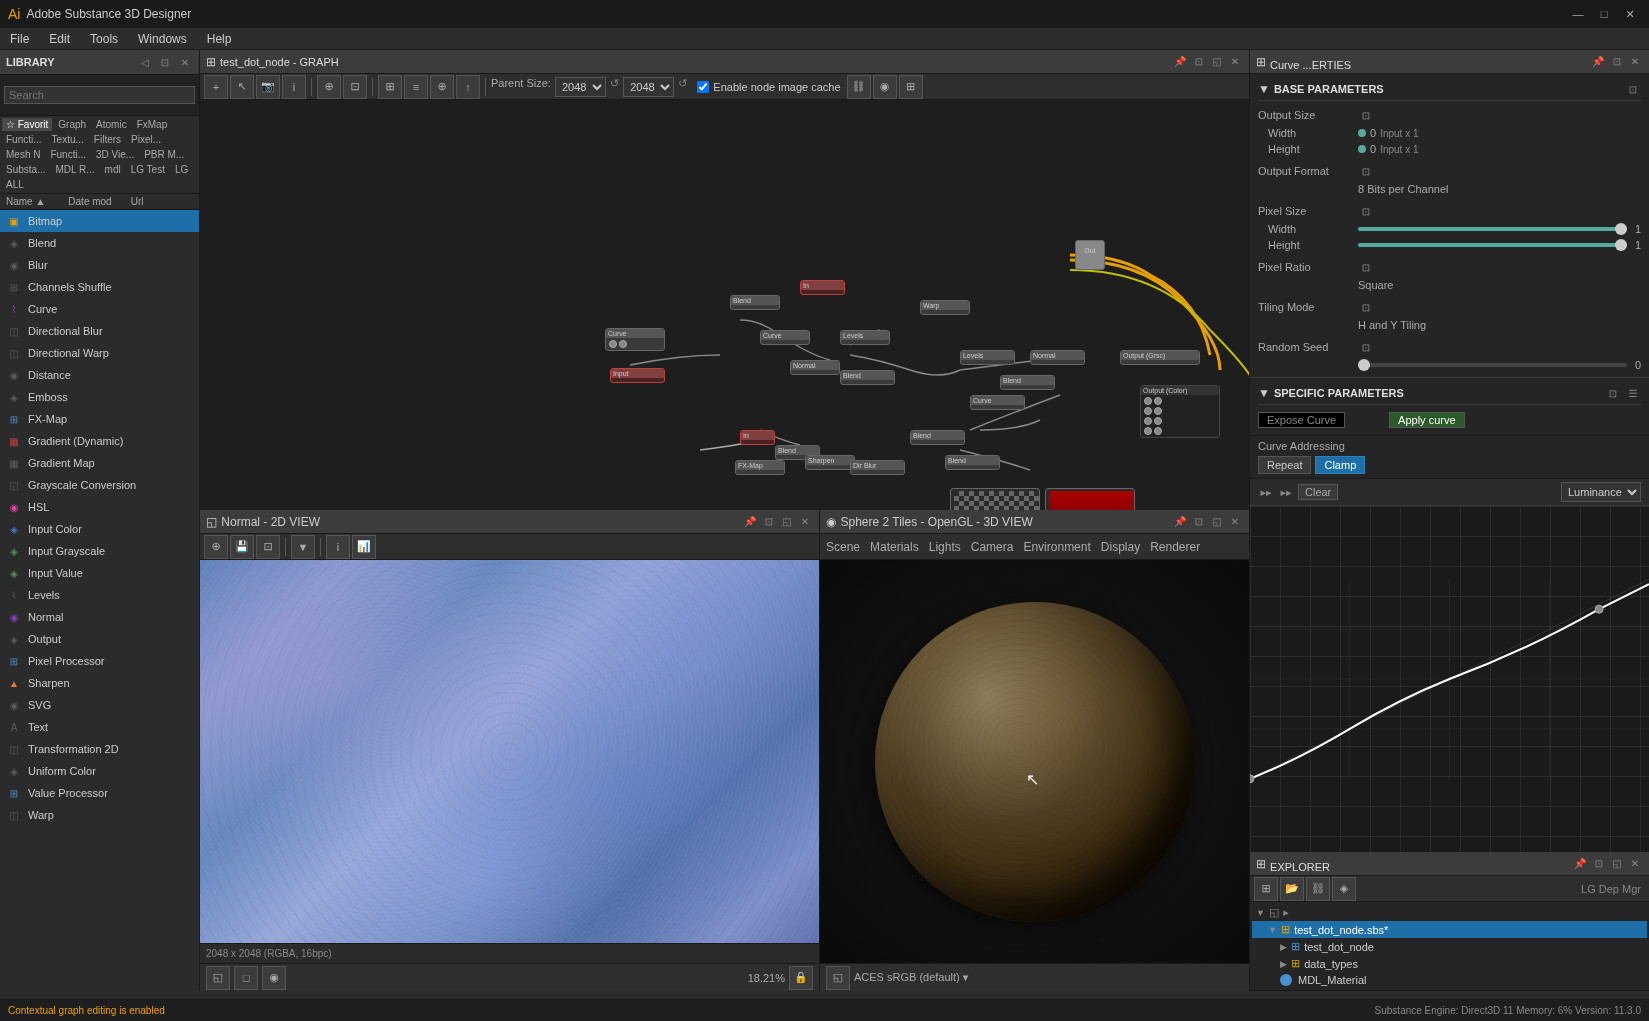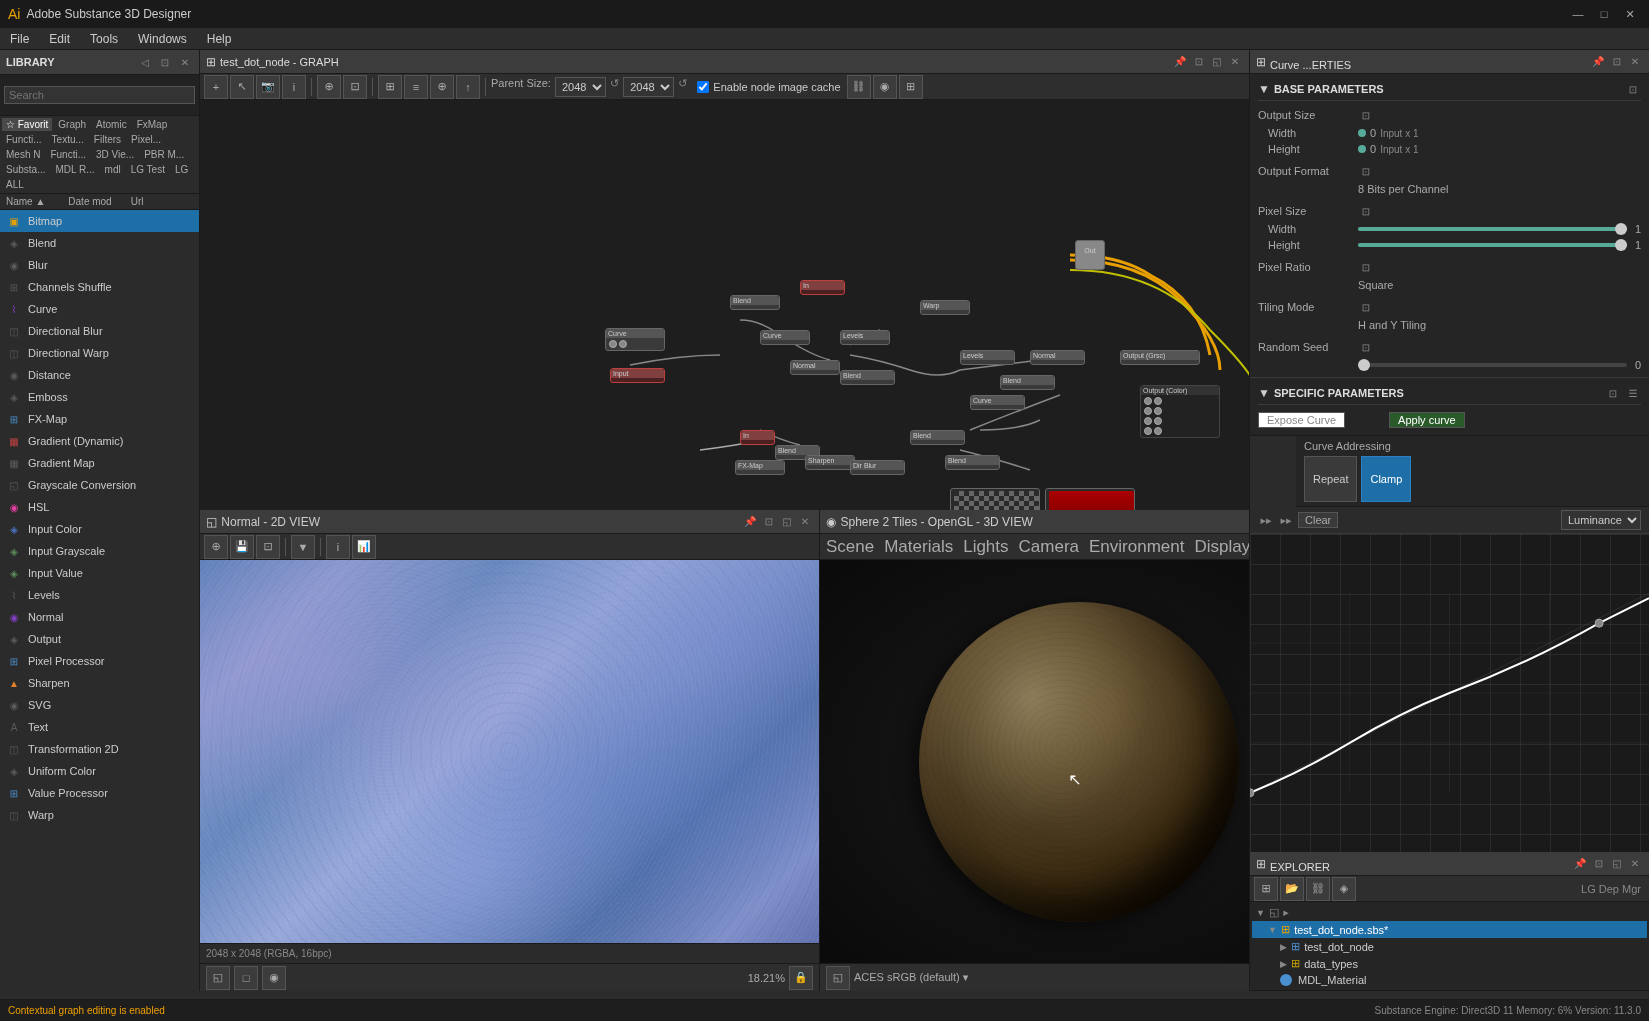--- a/index.html
+++ b/index.html
@@ -279,21 +279,21 @@
       border-bottom: 1px solid #1a1a1a;
     }
     #view3d-nav {
       background: #2e2e2e;
       height: 26px;
       display: flex;
       align-items: center;
       padding: 0 6px;
       gap: 10px;
       border-bottom: 1px solid #1a1a1a;
-      font-size: 17px;
+      font-size: 12px;
       color: #aaa;
     }
     #view3d-nav span { cursor: pointer; }
     #view3d-canvas {
       flex: 1;
       background: radial-gradient(ellipse at 50% 50%, #1a1a1a 0%, #0a0a0a 100%);
       position: relative;
       display: flex;
       align-items: center;
       justify-content: center;
@@ -434,21 +434,21 @@
     }
     .explorer-items { padding: 2px; }
     .explorer-item {
       display: flex; align-items: center; gap: 4px; padding: 2px 4px; font-size: 11px; cursor: pointer; color: #ccc;
     }
     .explorer-item .arrow { color: #888; font-size: 9px; }
     .explorer-item.indent1 { padding-left: 16px; }
     .explorer-item.indent2 { padding-left: 28px; }
     .explorer-item.selected { background: #1e6fa8; }
     .curve-addr-btn {
-      padding: 16px 8px;
+      padding: 2px 8px;
       background: #3a3a3a;
       border: 1px solid #555;
       color: #ccc;
       font-size: 11px;
       cursor: pointer;
     }
     .curve-addr-btn.active { background: #1e6fa8; border-color: #2a80c0; color: #fff; }
     #curve-controls {
       display: flex;
       align-items: center;
@@ -497,21 +497,21 @@
       margin-bottom: 4px;
     }
     .expose-row {
       display: flex;
       align-items: center;
       gap: 4px;
       padding: 3px 0;
     }
     .expose-btn {
       padding: 1px 8px;
-      background: #ffffff;
+      background: #000000;
       border: 1px solid #555;
       color: #888;
       font-size: 11px;
       cursor: pointer;
     }
     .expose-btn.active { color: #fff; background: #2a5a2a; margin-left: 40px; }
 
     
     #statusbar {
       position: fixed;
@@ -1128,21 +1128,21 @@
           <span class="pi-btn">⊡</span>
           <span class="pi-btn">☰</span>
         </div>
         <div class="expose-row">
           <button class="expose-btn">Expose Curve</button>
           <button class="expose-btn active">Apply curve</button>
         </div>
       </div>
     </div>
 
-    <div style="padding:4px 8px;background:#252525;border-bottom:1px solid #1a1a1a;margin-left:46px;">
+    <div style="padding:4px 8px;background:#252525;border-bottom:1px solid #1a1a1a;">
       <div style="display:flex;align-items:center;gap:8px;margin-bottom:4px;">
         <span style="font-size:11px;color:#aaa;">Curve Addressing</span>
       </div>
       <div style="display:flex;gap:4px;">
         <button class="curve-addr-btn">Repeat</button>
         <button class="curve-addr-btn active">Clamp</button>
       </div>
     </div>
 
     <div id="curve-controls">

